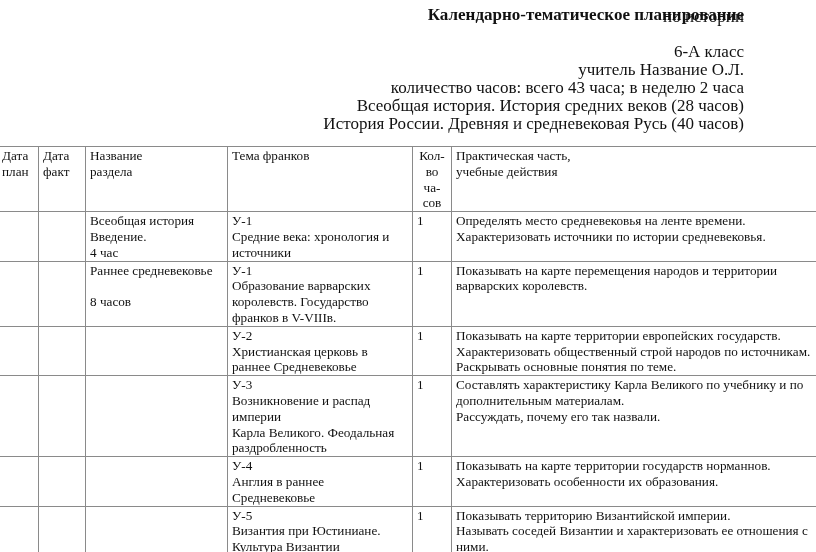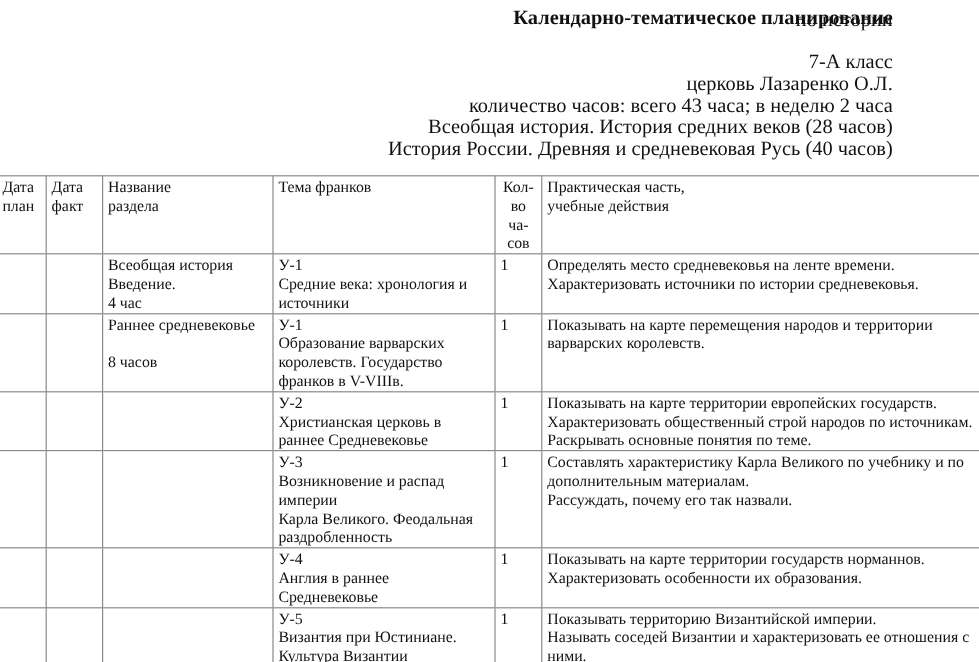--- a/index.html
+++ b/index.html
@@ -36,22 +36,22 @@
   tr.hdr { height: 63px; }
   td.kol { padding-left: 7px; }
   td.prakt { white-space: pre; }
 </style>
 </head>
 <body>
 
 <div class="header">
   <div class="hline bold" style="top:6px">Календарно-тематическое планирование</div>
   <div class="hline" style="top:8px">по истории</div>
-  <div class="hline" style="top:43px">7-А класс</div>
-  <div class="hline" style="top:61px">церковь Лазаренко О.Л.</div>
+  <div class="hline" style="top:43px">6-А класс</div>
+  <div class="hline" style="top:61px">учитель Название О.Л.</div>
   <div class="hline" style="top:79px">количество часов: всего 43 часа; в неделю 2 часа</div>
   <div class="hline" style="top:97px">Всеобщая история. История средних веков (28 часов)</div>
   <div class="hline" style="top:115px">История России. Древняя и средневековая Русь (40 часов)</div>
 </div>
 
 <table class="plan">
   <colgroup>
     <col class="col-plan">
       <col class="col-fakt">
       <col class="col-razdel">

